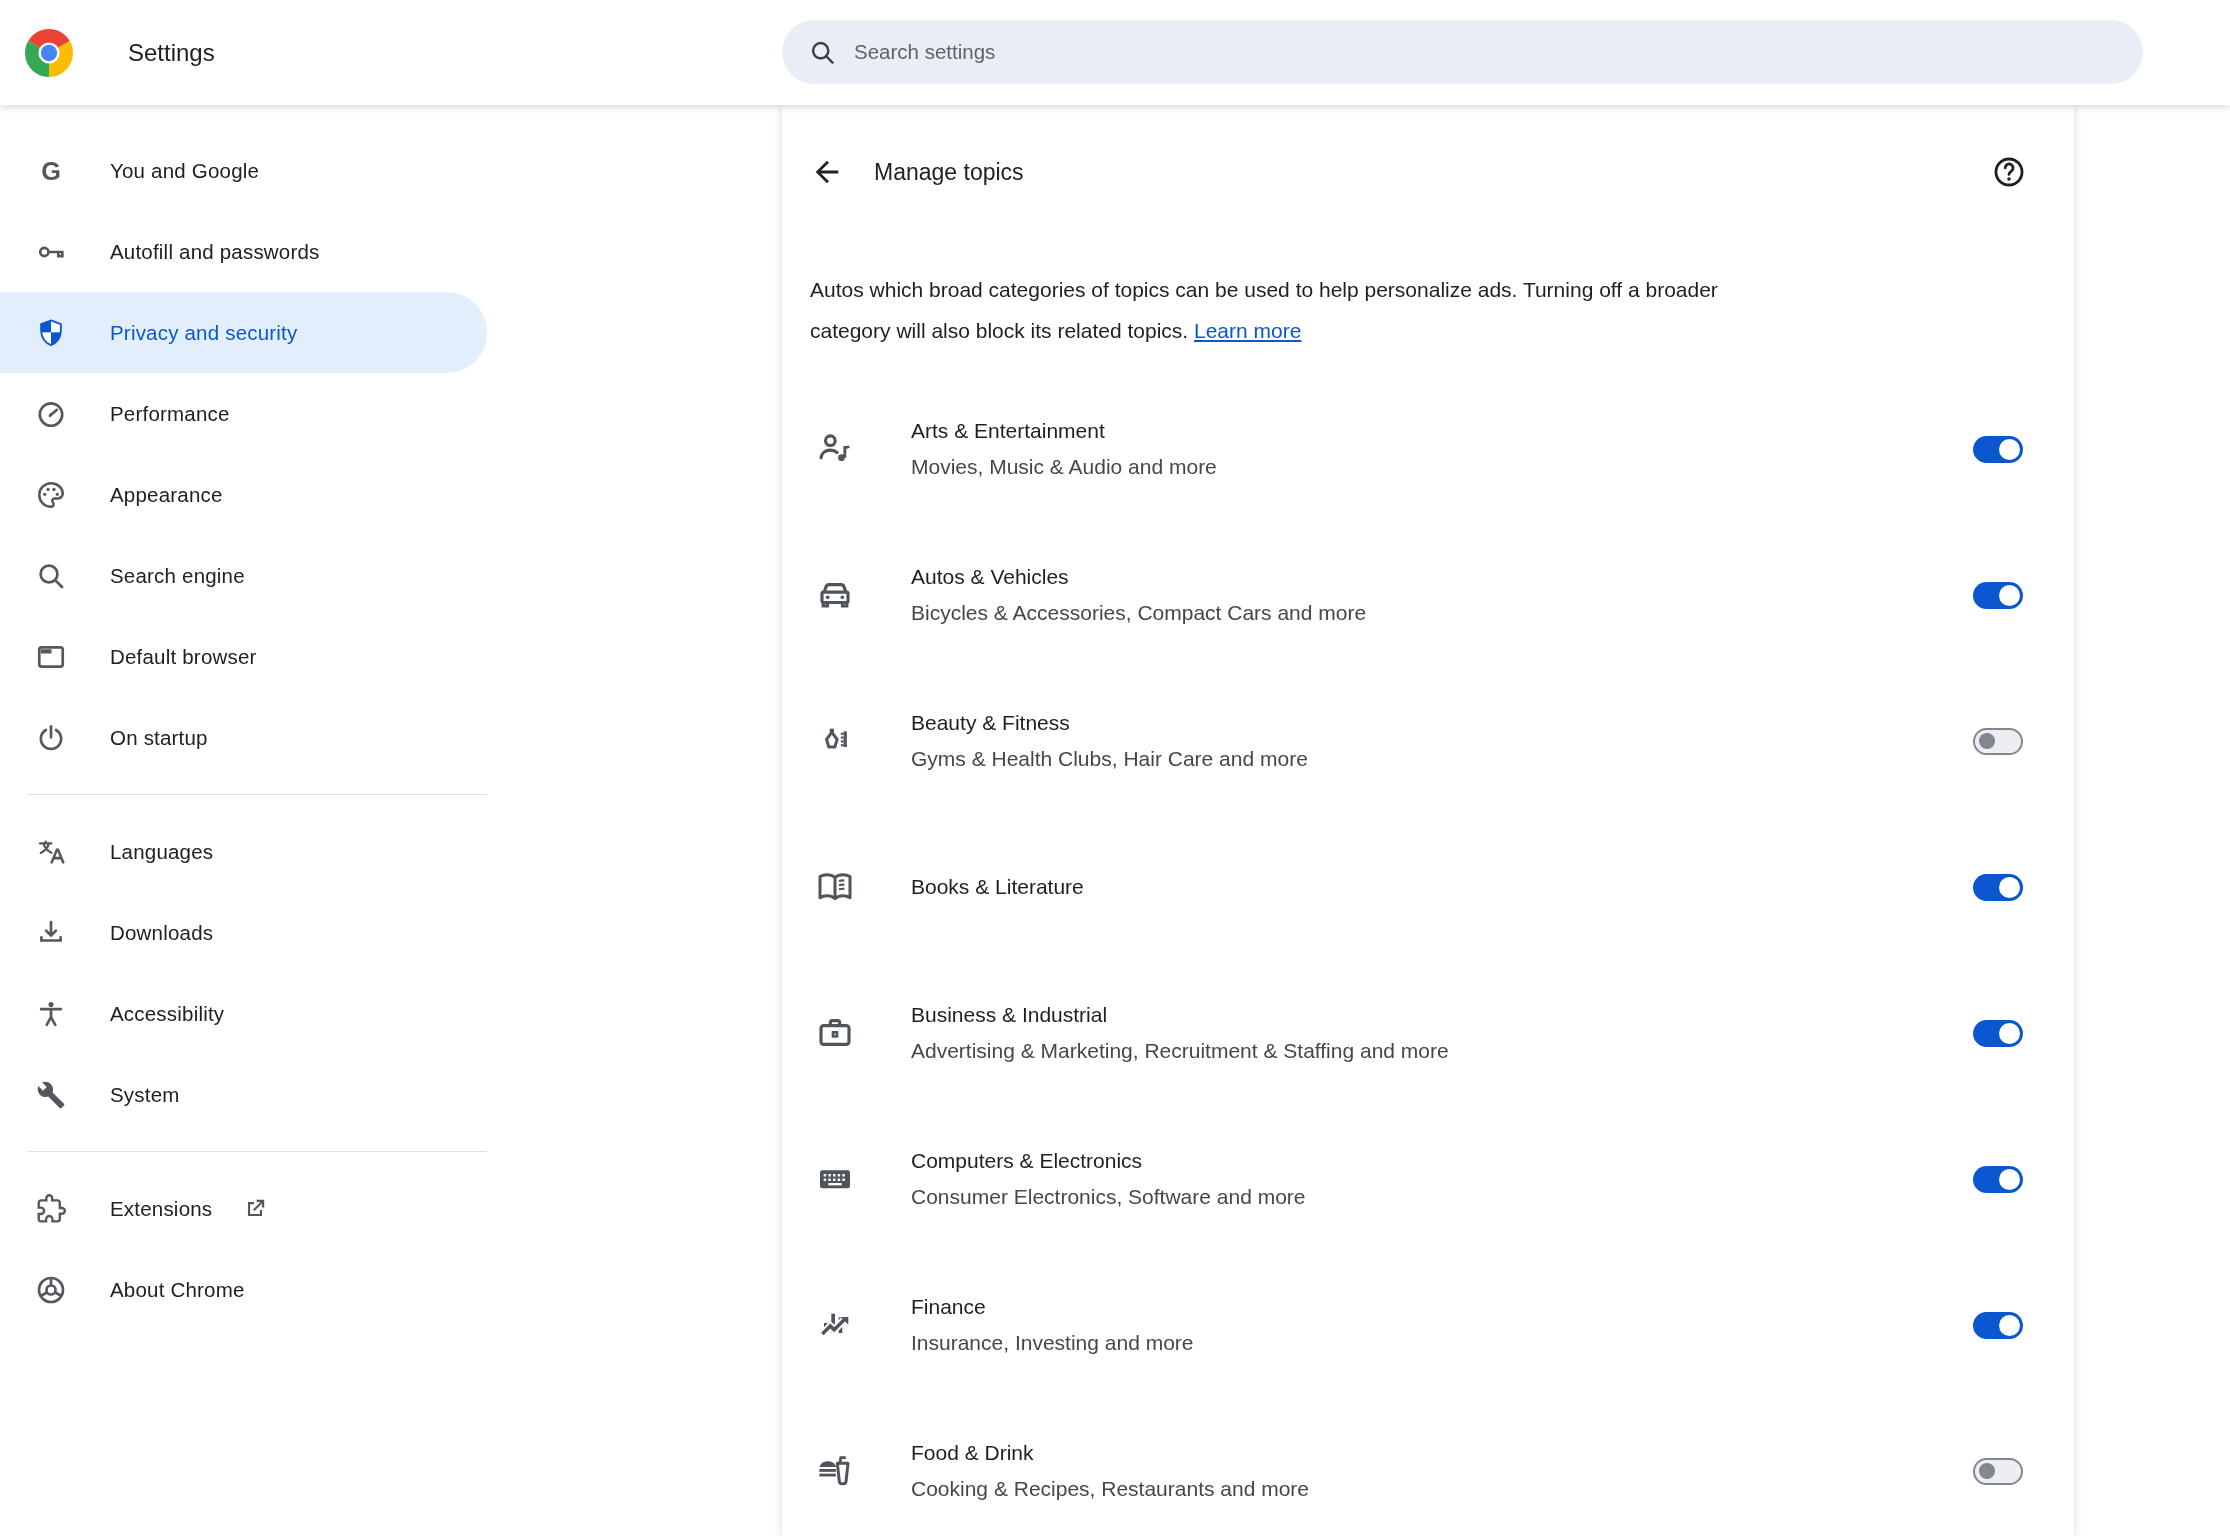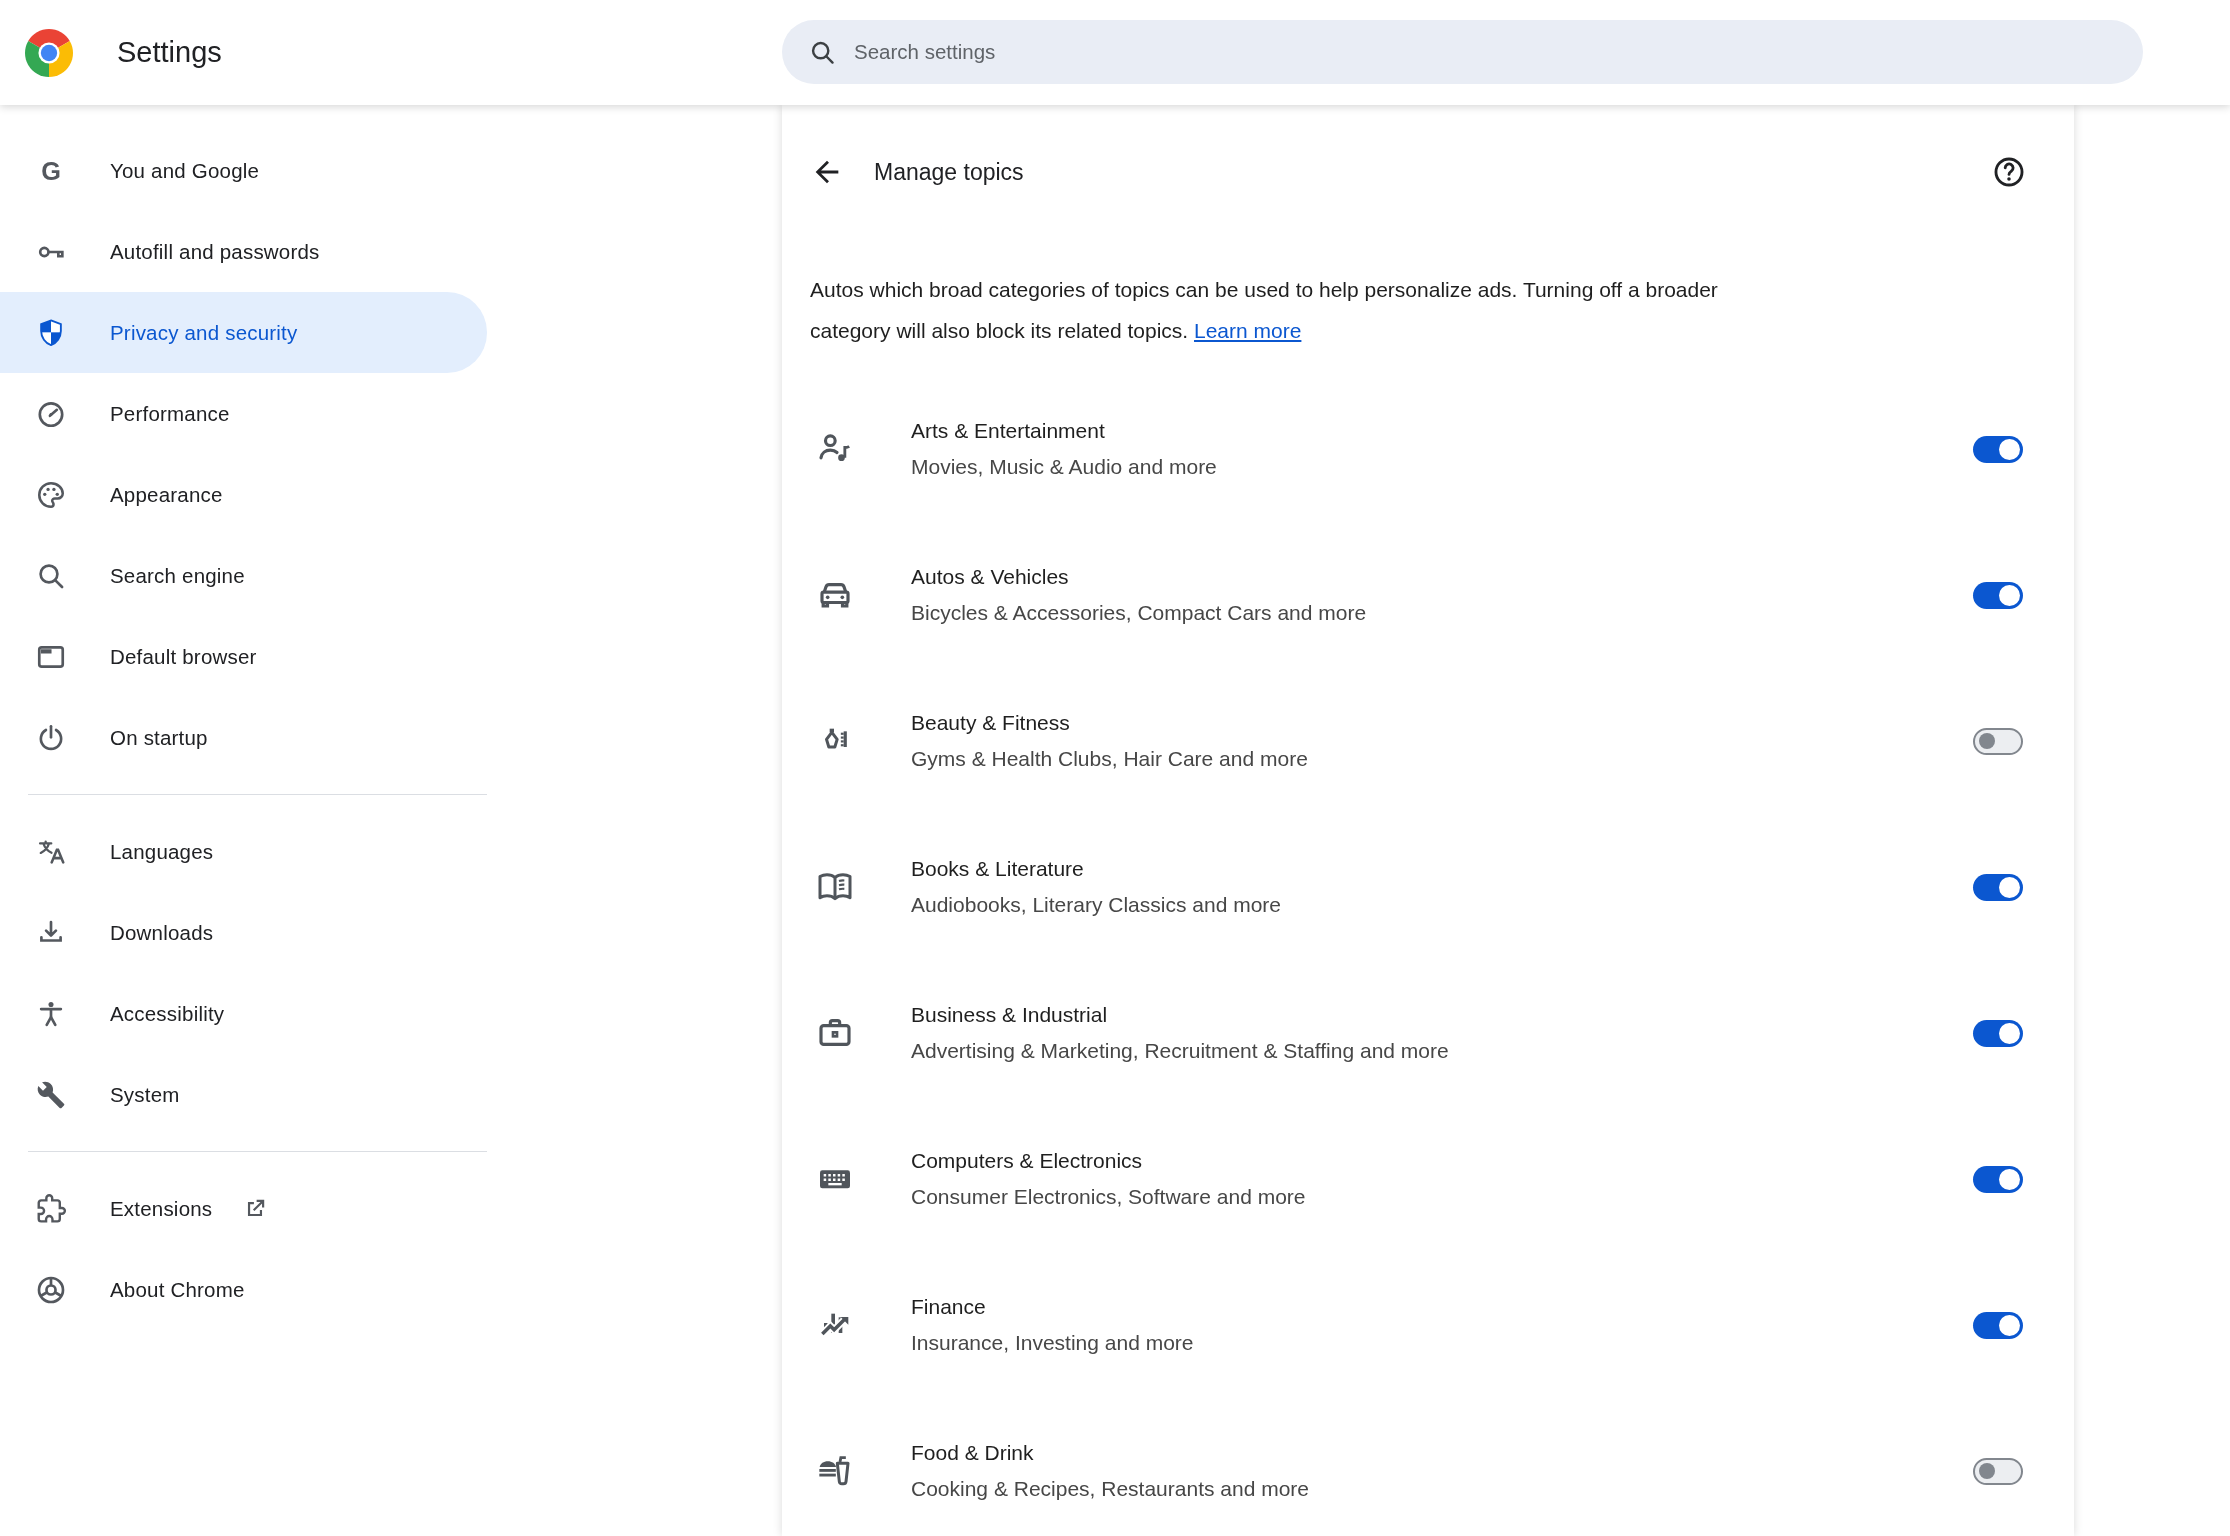--- a/index.html
+++ b/index.html
@@ -12,22 +12,22 @@
   body{
     width:2230px;height:1536px;overflow:hidden;background:#fff;
     font-family:"Liberation Sans",sans-serif;color:var(--title-text);
   }
   svg{display:block;width:100%;height:100%}
 
   
   .topbar{position:relative;z-index:10;height:105px;background:#fff;
     box-shadow:0 2px 8px rgba(0,0,0,.16)}
   .logo{position:absolute;left:25px;top:29px;width:48px;height:48px}
-  .app-title{position:absolute;left:117px;top:0;height:105px;display:flex;align-items:center;
-    margin:0;font-size:29px;font-weight:500;color:var(--title-text)}
+  .app-title{position:absolute;left:128px;top:0;height:105px;display:flex;align-items:center;
+    margin:0;font-size:24px;font-weight:500;color:var(--title-text)}
   .search{position:absolute;left:782px;top:20px;width:1361px;height:64px;border-radius:32px;
     background:var(--search-bg);display:flex;align-items:center;padding:0 26px;cursor:text}
   .search .sicon{width:29px;height:29px;color:#3c4043;flex:none;margin-right:17px}
   .search .ph{font-size:20.5px;color:#5f6368}
 
   
   .content{display:flex;height:1431px}
 
   
   .sidebar{width:487px;flex:none;padding-top:25px}
@@ -320,21 +320,20 @@
           <div class="topic-row">
             <span class="ticon">
               <svg viewBox="0 0 24 24">
                 <path d="M12 6.3C10.8 5.2 9 4.6 7.2 4.6c-1.5 0-3 .4-4.2 1.1v12.7c1.2-.7 2.7-1.1 4.2-1.1 1.8 0 3.6.6 4.8 1.7 1.2-1.1 3-1.7 4.8-1.7 1.5 0 3 .4 4.2 1.1V5.7c-1.2-.7-2.7-1.1-4.2-1.1-1.8 0-3.6.6-4.8 1.7z" fill="none" stroke="currentColor" stroke-width="1.8" stroke-linejoin="round"></path>
                 <path d="M12 6.3v12.7" stroke="currentColor" stroke-width="1.8"></path>
                 <path d="M14.4 8.4c1-.3 2.1-.4 3.2-.3M14.4 10.9c1-.3 2.1-.4 3.2-.3M14.4 13.4c1-.3 2.1-.4 3.2-.3" stroke="currentColor" stroke-width="1.3" fill="none"></path>
               </svg>
             </span>
             <div class="ttext">
               <div class="ttitle">Books &amp; Literature</div>
-              <div class="tsub">Audiobooks, Literary Classics and more</div>
             </div>
             <div class="toggle on">
               <span class="knob"></span>
             </div>
           </div>
           <div class="topic-row">
             <span class="ticon">
               <svg viewBox="0 0 24 24">
                 <rect x="3.6" y="7.6" width="16.8" height="11.2" rx="1.6" fill="none" stroke="currentColor" stroke-width="1.9"></rect>
                 <path d="M9.2 7.6V5.8c0-.7.5-1.2 1.2-1.2h3.2c.7 0 1.2.5 1.2 1.2v1.8" fill="none" stroke="currentColor" stroke-width="1.9"></path>

